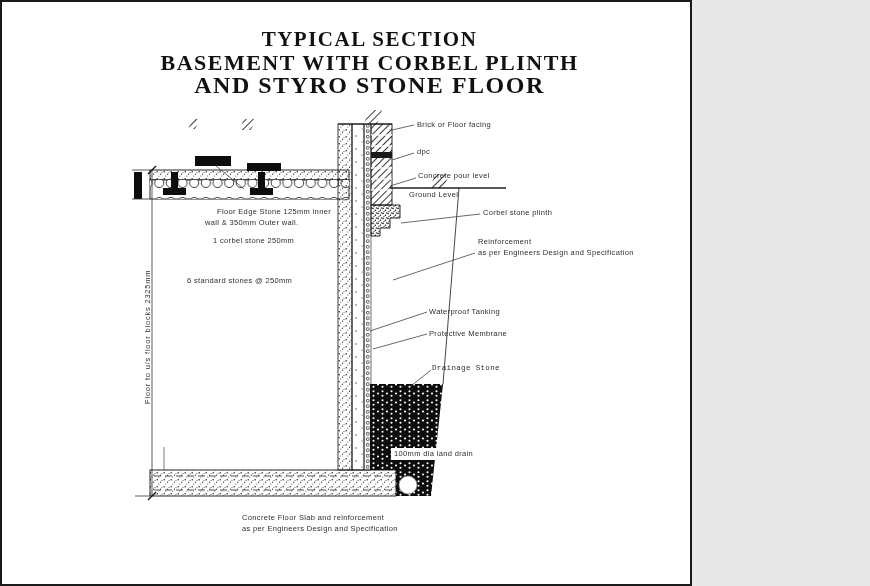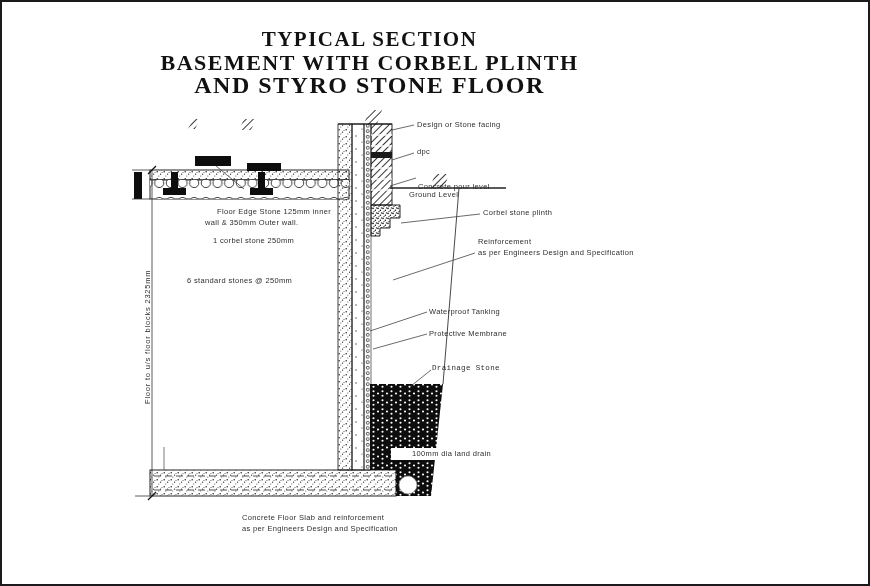--- a/index.html
+++ b/index.html
@@ -1,37 +1,37 @@
 <!DOCTYPE html>
 <html><head>
 <meta charset="utf-8">
 <style>
   html,body{margin:0;padding:0;background:#e8e8e8;}
   .page{
-    position:relative;width:870px;height:586px;background:#ffffff;
+    position:relative;width:692px;height:586px;background:#ffffff;
     border:2px solid #1a1a1a;box-sizing:border-box;overflow:hidden;
     font-family:"Liberation Sans", sans-serif;
   }
   svg{position:absolute;left:0;top:0;}
   .title{
     position:absolute;left:95px;top:26px;width:545px;text-align:center;
     font-family:"Liberation Serif", serif;font-weight:700;color:#111;
   }
   .title .t1{font-size:21px;letter-spacing:1.5px;line-height:23px;}
   .title .t2{font-size:22px;letter-spacing:1.5px;line-height:23px;}
   .title .t3{font-size:24px;letter-spacing:1.5px;line-height:23px;}
   .lbl{
     position:absolute;font-size:7.5px;letter-spacing:0.35px;color:#2e2e2e;
     white-space:nowrap;line-height:10px;
   }
   .vdim{
     transform:rotate(-90deg);transform-origin:0 0;
     letter-spacing:0.8px;
   }
-  .drainlbl{background:#ffffff;padding:0 2px 1px 2px;margin-left:18px;}
+  .drainlbl{background:#ffffff;padding:0 2px 1px 2px;}
 </style>
 </head>
 <body>
 
 <div class="page">
 
   <svg width="870" height="586" viewBox="0 0 870 586">
     <defs>
       <pattern id="stip" width="7" height="7" patternUnits="userSpaceOnUse">
         <circle cx="1.2" cy="1.8" r="0.75" fill="#222"></circle>
@@ -142,23 +142,23 @@
       <line x1="409" y1="384" x2="429" y2="368"></line>
     </g>
   </svg>
 
   <div class="title">
     <div class="t1">TYPICAL SECTION</div>
     <div class="t2">BASEMENT WITH CORBEL PLINTH</div>
     <div class="t3">AND STYRO STONE FLOOR</div>
   </div>
 
-  <div class="lbl" style="left:415px;top:118px;">Design or Stone facing</div>
+  <div class="lbl" style="left:415px;top:118px;">Brick or Floor facing</div>
   <div class="lbl" style="left:415px;top:145px;">dpc</div>
-  <div class="lbl" style="left:416px;top:169px;margin-top:11px;">Concrete pour level</div>
+  <div class="lbl" style="left:416px;top:169px;">Concrete pour level</div>
   <div class="lbl" style="left:407px;top:188px;">Ground Level</div>
   <div class="lbl" style="left:481px;top:206px;">Corbel stone plinth</div>
   <div class="lbl" style="left:476px;top:235px;">Reinforcement</div>
   <div class="lbl" style="left:476px;top:246px;">as per Engineers Design and Specification</div>
   <div class="lbl" style="left:427px;top:305px;">Waterproof Tanking</div>
   <div class="lbl" style="left:427px;top:327px;">Protective Membrane</div>
   <div class="lbl" style="left:430px;top:361px;font-family:Liberation Mono, monospace;">Drainage Stone</div>
   <div class="lbl drainlbl" style="left:390px;top:447px;">100mm dia land drain</div>
 
   <div class="lbl" style="left:196px;top:205px;padding-left:19px;">Floor Edge Stone 125mm inner</div>

